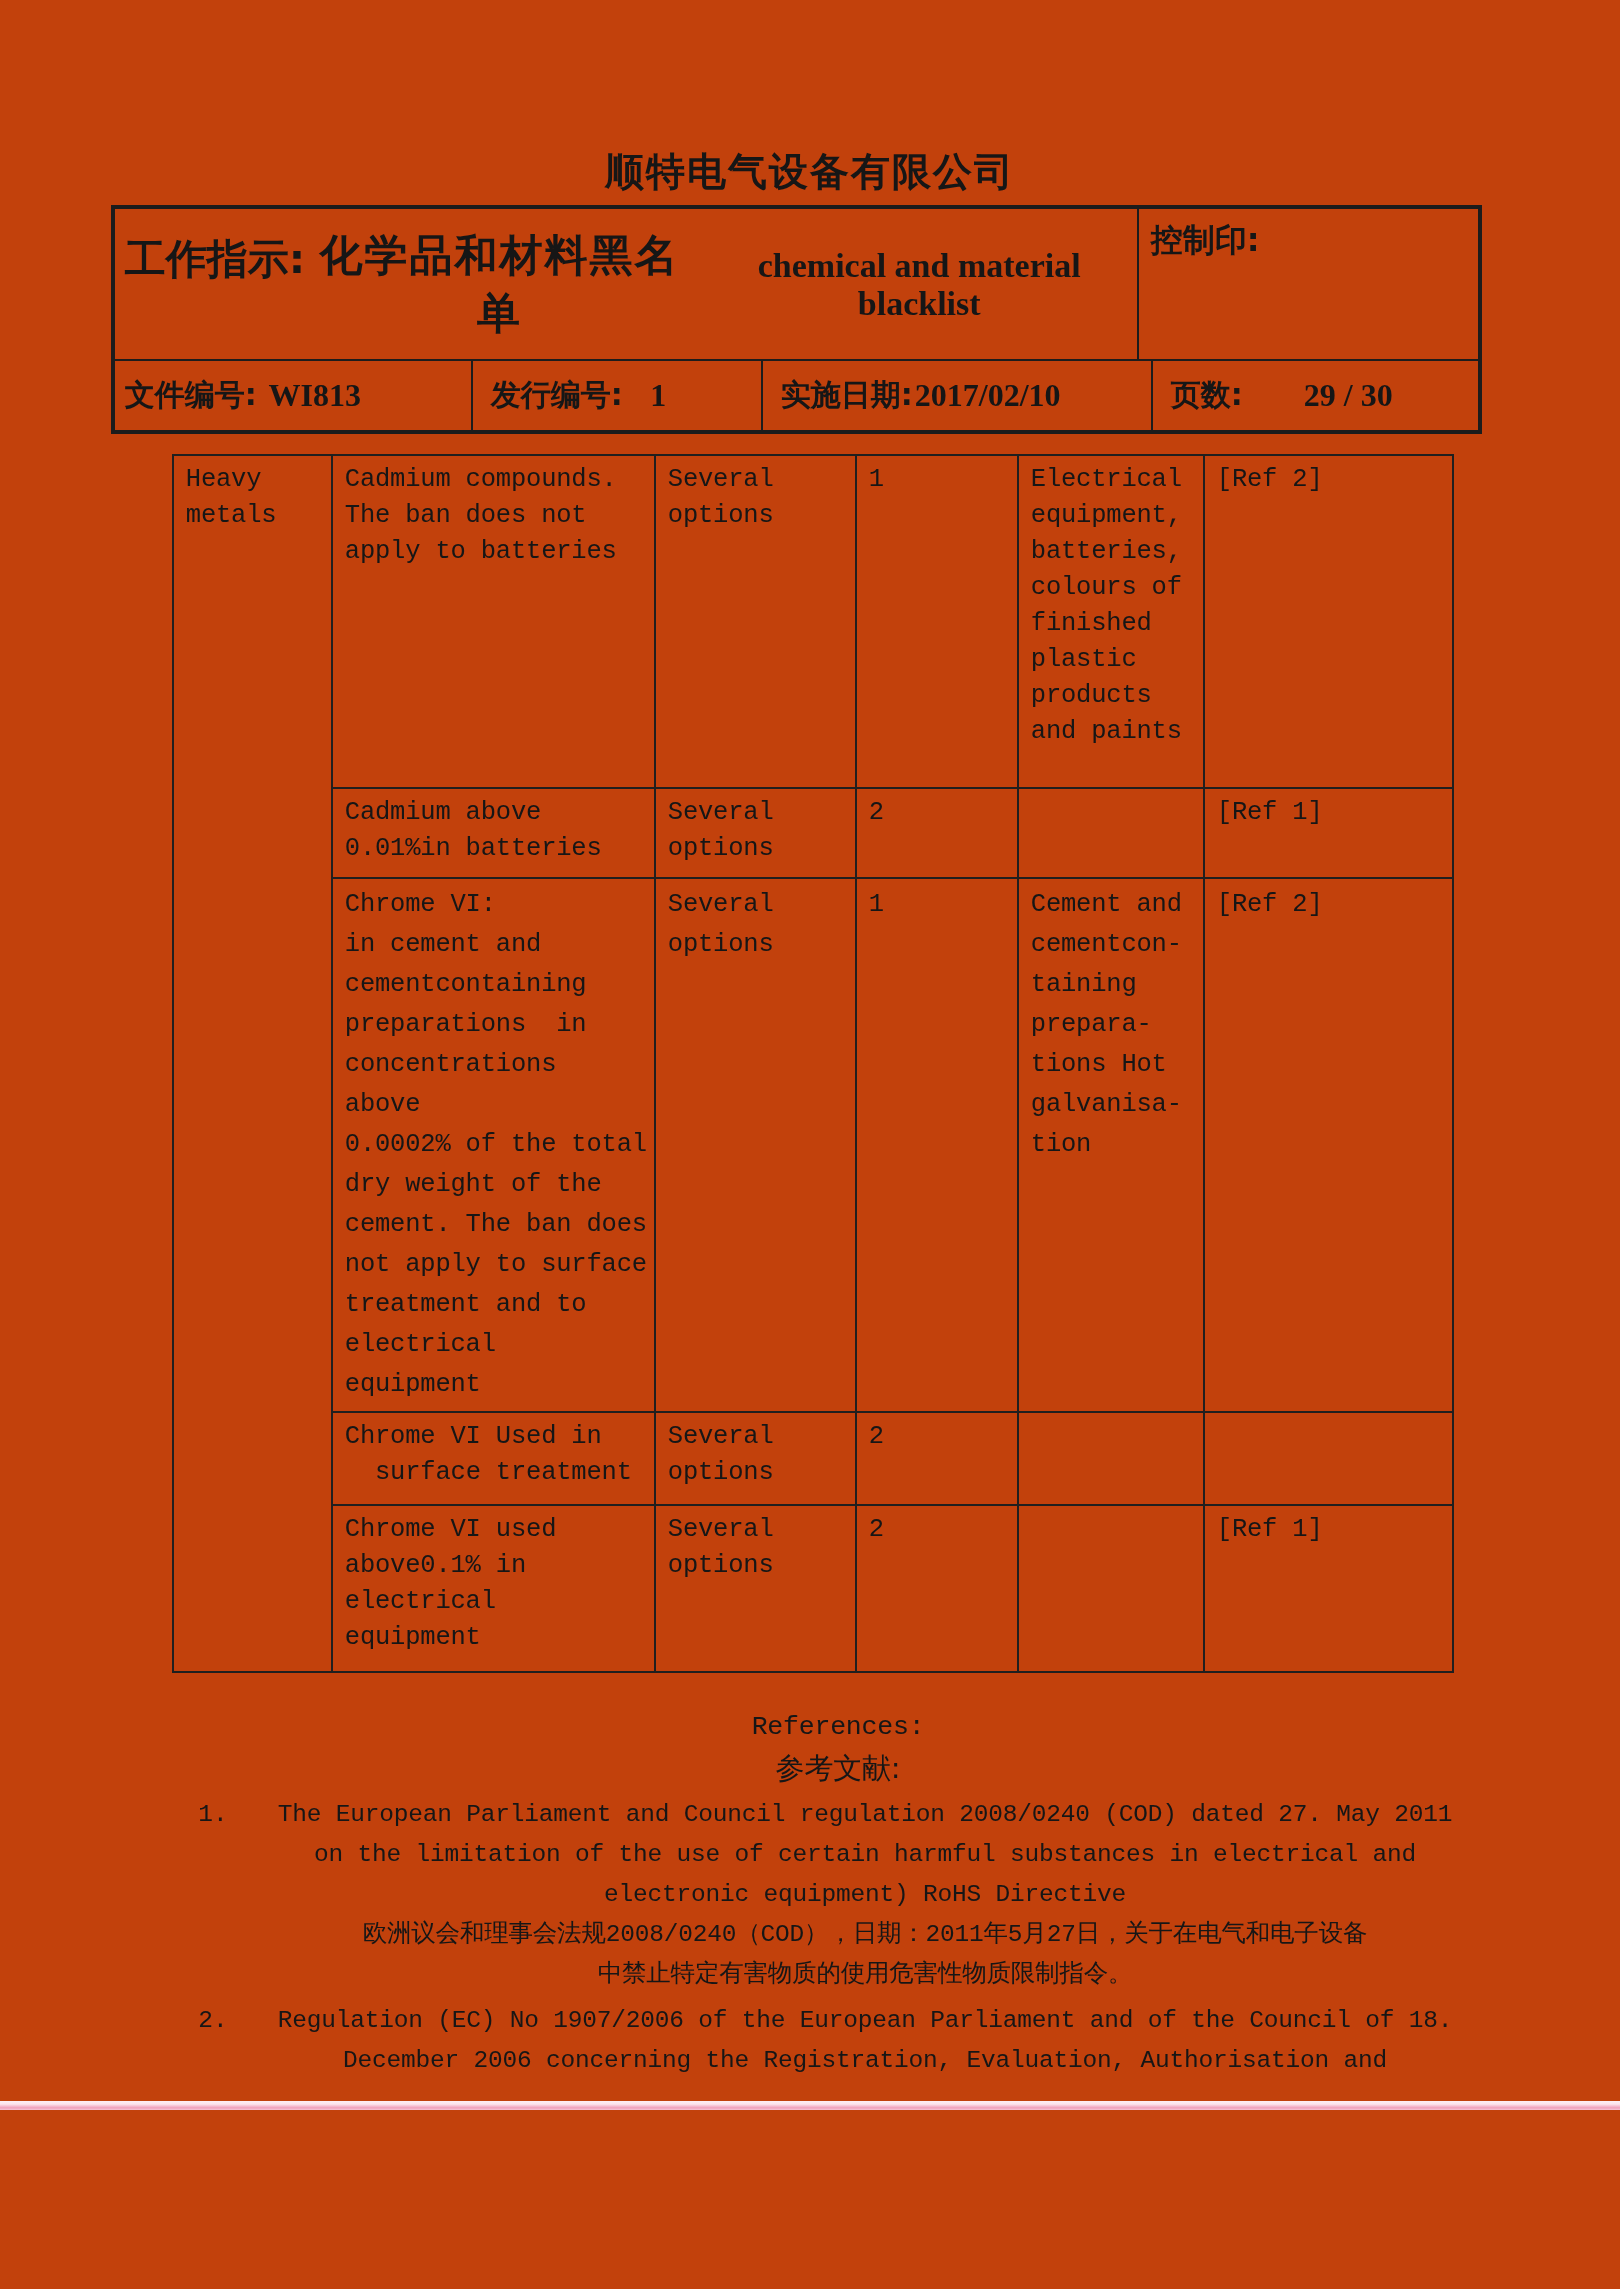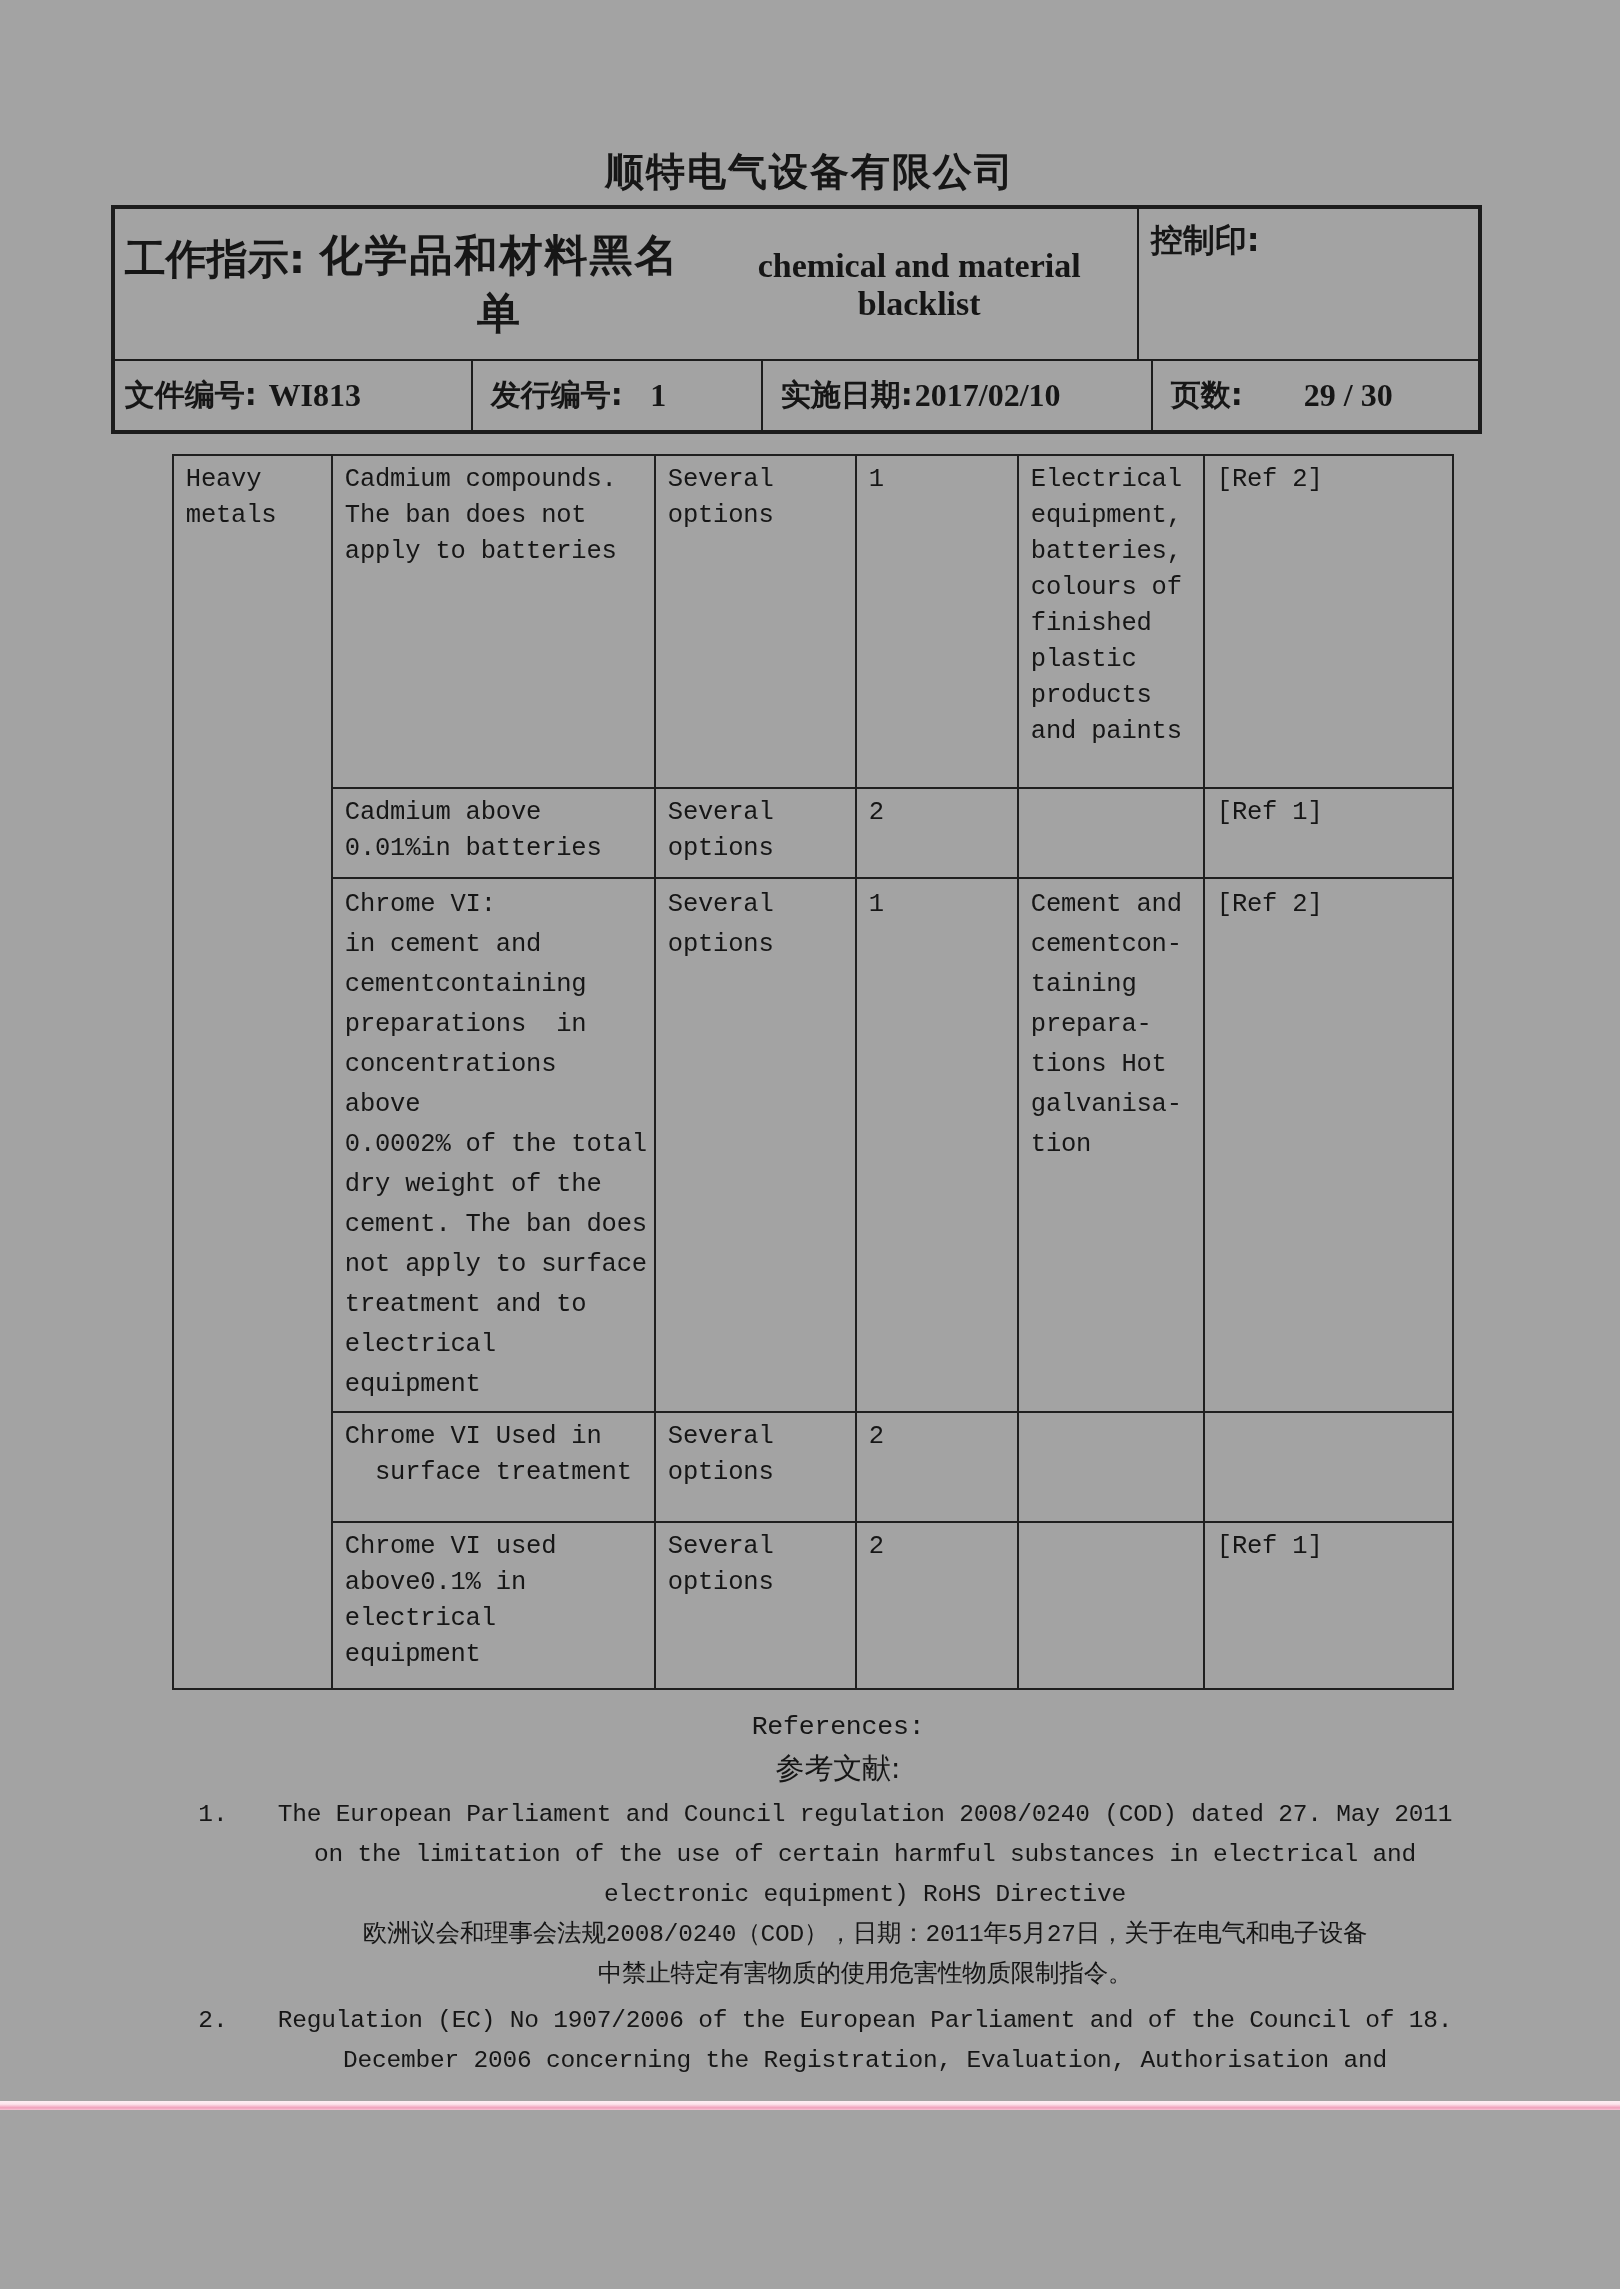--- a/index.html
+++ b/index.html
@@ -1,17 +1,17 @@
 <!DOCTYPE html>
 <html><head>
 <meta charset="utf-8">
 <style>
   html,body{margin:0;padding:0;background:#e8e8e8;}
   .page{
-    position:relative;width:1620px;height:2290px;background:#a3a3a3;
+    position:relative;width:1620px;height:2290px;background:#c2410c;
     font-family:"Liberation Mono","DejaVu Sans Mono",monospace;
     color:#161616;overflow:hidden;text-decoration:underline;
   }
   
   .company-name{
     position:absolute;top:145px;left:0;width:100%;text-align:center;
     font-family:"DejaVu Sans","Liberation Sans",sans-serif;
     font-weight:bold;font-size:39px;letter-spacing:2px;
   }
   
@@ -176,21 +176,21 @@
       <td>1</td>
       <td>Cement and
 cementcon-
 taining
 prepara-
 tions Hot
 galvanisa-
 tion</td>
       <td>[Ref 2]</td>
     </tr>
-    <tr class="r4" style="height:110px">
+    <tr class="r4" style="height:93px">
       <td>Chrome VI Used in
   surface treatment</td>
       <td>Several
 options</td>
       <td>2</td>
       <td></td>
       <td></td>
     </tr>
     <tr class="r5" style="height:167px">
       <td>Chrome VI used

